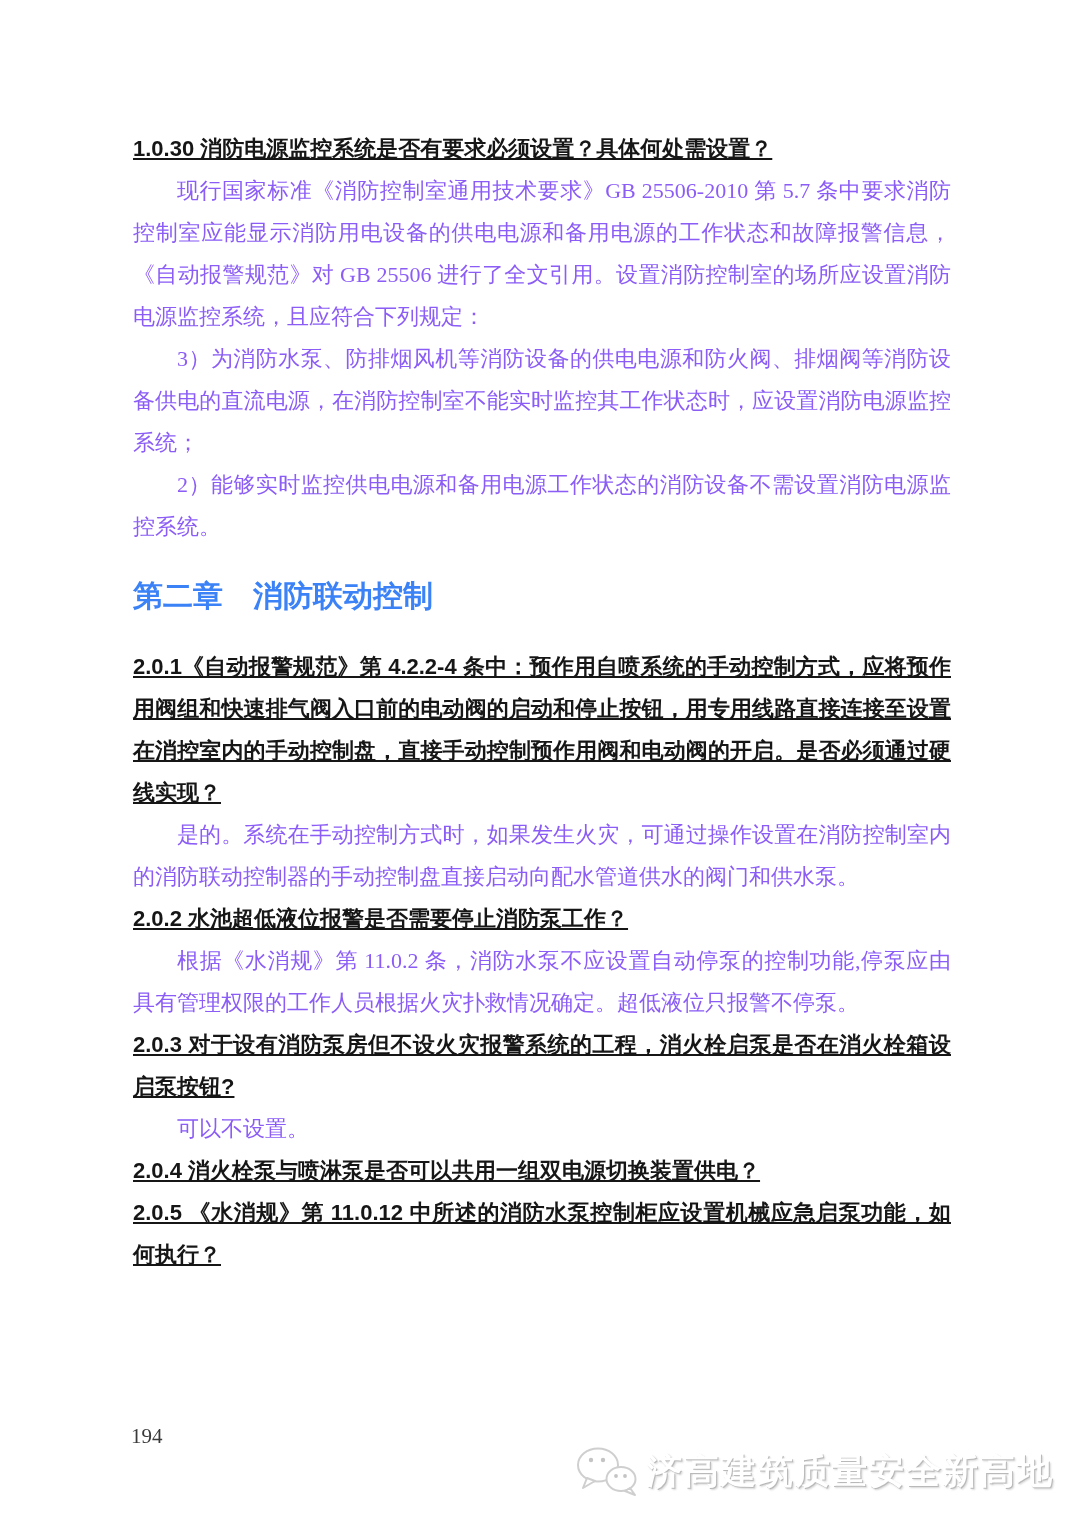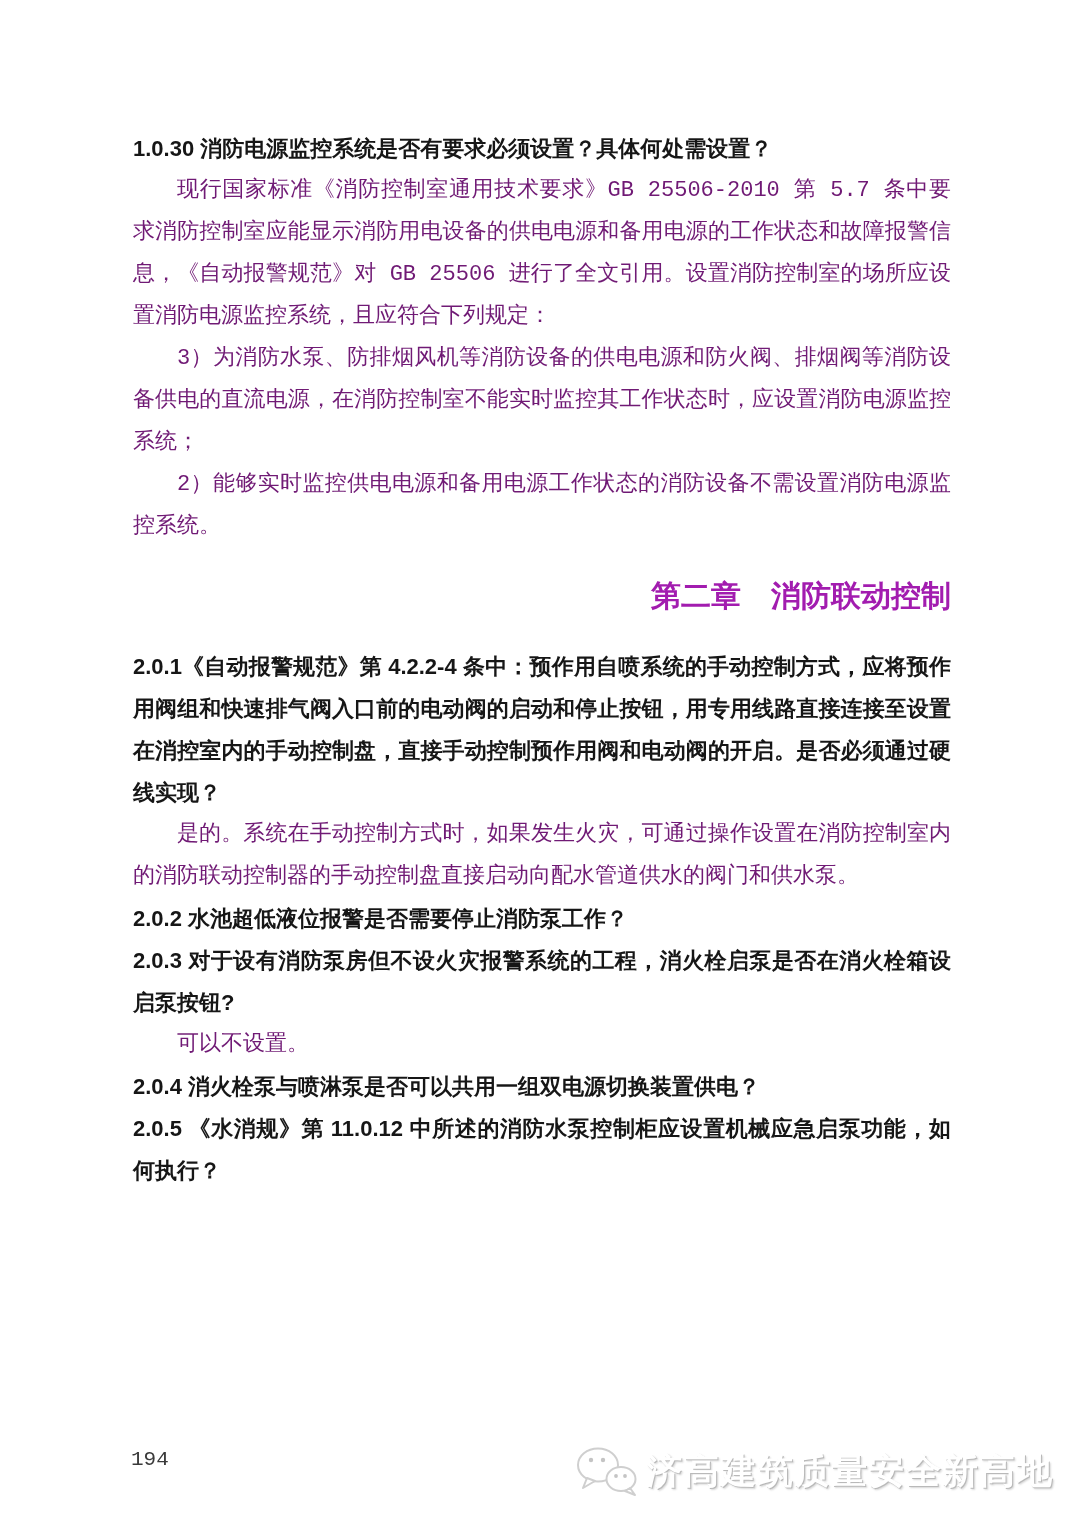--- a/index.html
+++ b/index.html
@@ -17,45 +17,45 @@
     width: 818px;
   }
   .doc p { margin: 0; }
   .question {
     font-family: "Liberation Sans", "DejaVu Sans", sans-serif;
     font-weight: 700;
     font-size: 22px;
     line-height: 42px;
     text-align: justify;
     color: #161616;
+    text-decoration: underline;
   }
   .answer {
-    font-family: Liberation Mono, monospace;
+    font-family: Liberation Serif, serif;
     font-size: 22px;
     line-height: 42px;
     text-align: justify;
     text-indent: 44px;
-    color: #701a75;
+    color: #8b5cf6;
   }
   .chapter {
     font-family: "Liberation Sans", "DejaVu Sans", sans-serif;
     font-weight: 700;
     font-size: 30px;
     line-height: 40px;
-    text-align: right;
+    text-align: left;
     margin: 28px 0 30px 0;
-    color: #a21caf;
+    color: #3b82f6;
   }
   .page-number {
     position: absolute;
     left: 131px; top: 1424px;
-    font-family: Liberation Mono, monospace;
+    font-family: Liberation Serif, serif;
     font-size: 21px;
     color: #3a3a3a;
-    margin-top: 24px;
   }
   .watermark {
     position: absolute;
     right: 26px; top: 1444px;
     display: flex;
     align-items: center;
     gap: 8px;
     user-select: none;
   }
   .watermark-text {
@@ -75,20 +75,21 @@
 
 <main class="doc">
   <p class="question">1.0.30 消防电源监控系统是否有要求必须设置？具体何处需设置？</p>
   <p class="answer">现行国家标准《消防控制室通用技术要求》GB 25506-2010 第 5.7 条中要求消防控制室应能显示消防用电设备的供电电源和备用电源的工作状态和故障报警信息，《自动报警规范》对 GB 25506 进行了全文引用。设置消防控制室的场所应设置消防电源监控系统，且应符合下列规定：</p>
   <p class="answer">3）为消防水泵、防排烟风机等消防设备的供电电源和防火阀、排烟阀等消防设备供电的直流电源，在消防控制室不能实时监控其工作状态时，应设置消防电源监控系统；</p>
   <p class="answer">2）能够实时监控供电电源和备用电源工作状态的消防设备不需设置消防电源监控系统。</p>
   <h1 class="chapter">第二章　消防联动控制</h1>
   <p class="question">2.0.1《自动报警规范》第 4.2.2-4 条中：预作用自喷系统的手动控制方式，应将预作用阀组和快速排气阀入口前的电动阀的启动和停止按钮，用专用线路直接连接至设置在消控室内的手动控制盘，直接手动控制预作用阀和电动阀的开启。是否必须通过硬线实现？</p>
   <p class="answer">是的。系统在手动控制方式时，如果发生火灾，可通过操作设置在消防控制室内的消防联动控制器的手动控制盘直接启动向配水管道供水的阀门和供水泵。</p>
   <p class="question">2.0.2 水池超低液位报警是否需要停止消防泵工作？</p>
+  <p class="answer">根据《水消规》第 11.0.2 条，消防水泵不应设置自动停泵的控制功能,停泵应由具有管理权限的工作人员根据火灾扑救情况确定。超低液位只报警不停泵。</p>
   <p class="question">2.0.3 对于设有消防泵房但不设火灾报警系统的工程，消火栓启泵是否在消火栓箱设启泵按钮?</p>
   <p class="answer">可以不设置。</p>
   <p class="question">2.0.4 消火栓泵与喷淋泵是否可以共用一组双电源切换装置供电？</p>
   <p class="question">2.0.5 《水消规》第 11.0.12 中所述的消防水泵控制柜应设置机械应急启泵功能，如何执行？</p>
 </main>
 
 <div class="page-number">194</div>
 
 <div class="watermark">
   <span>

